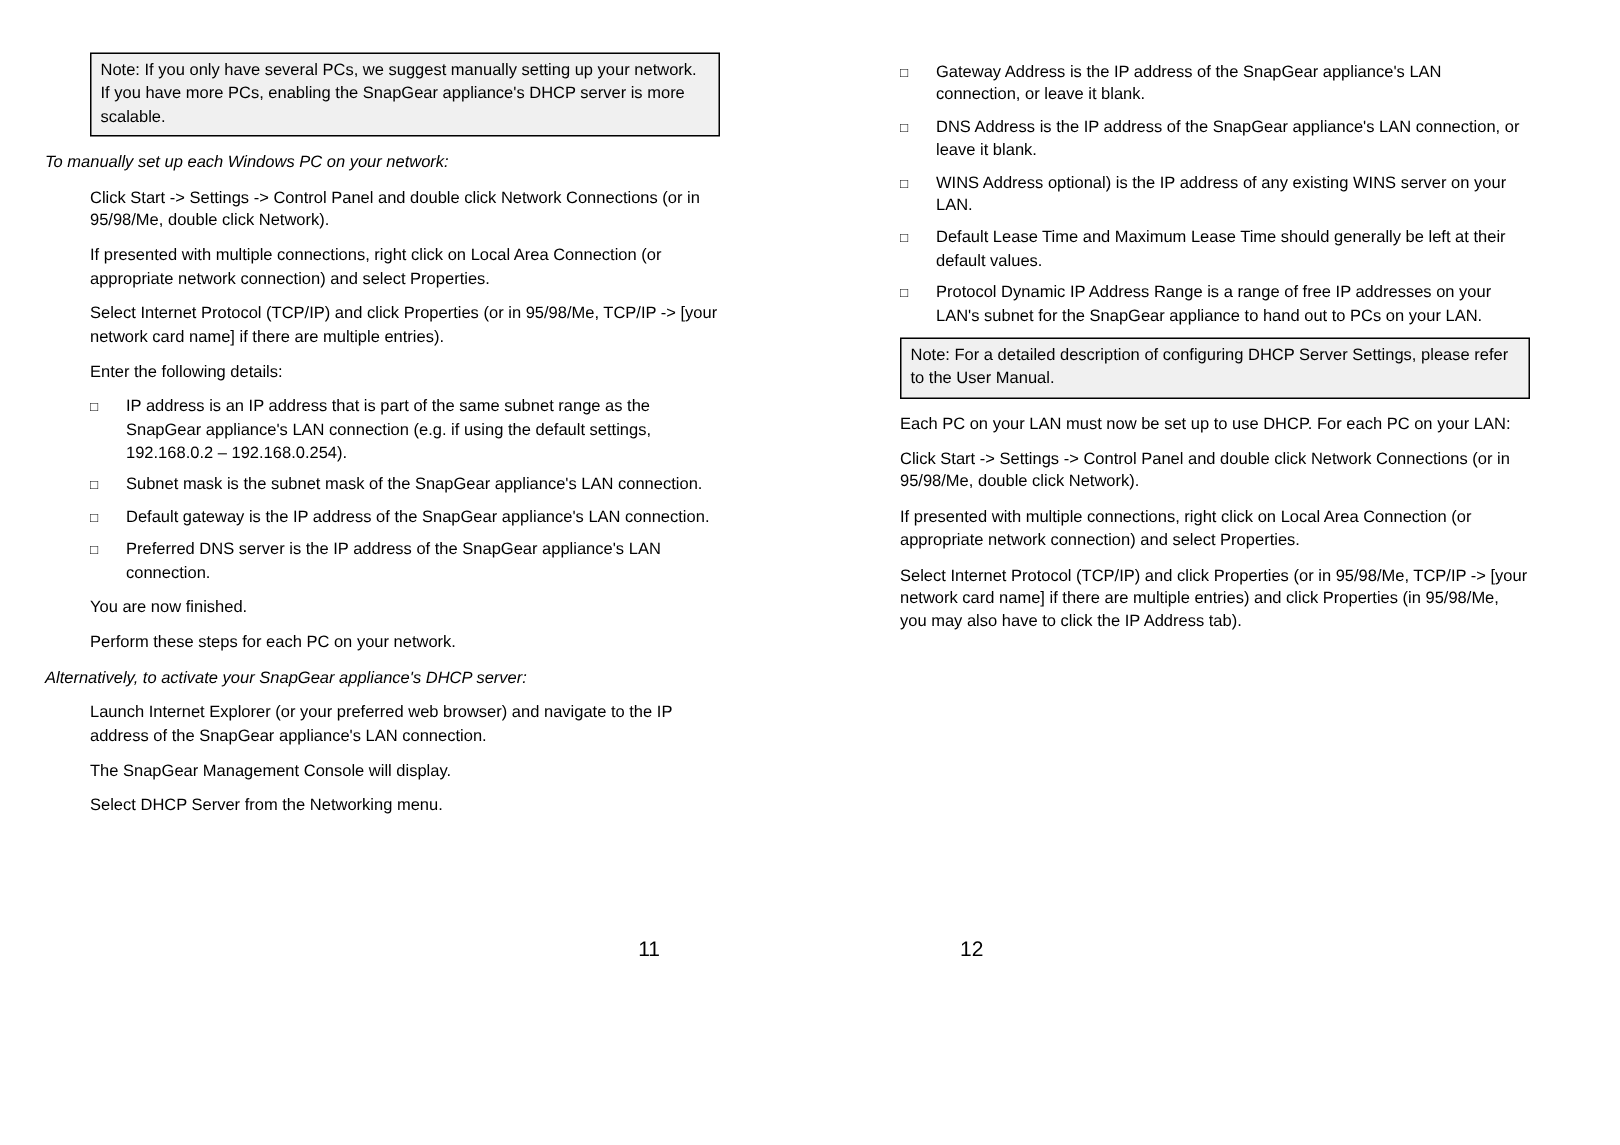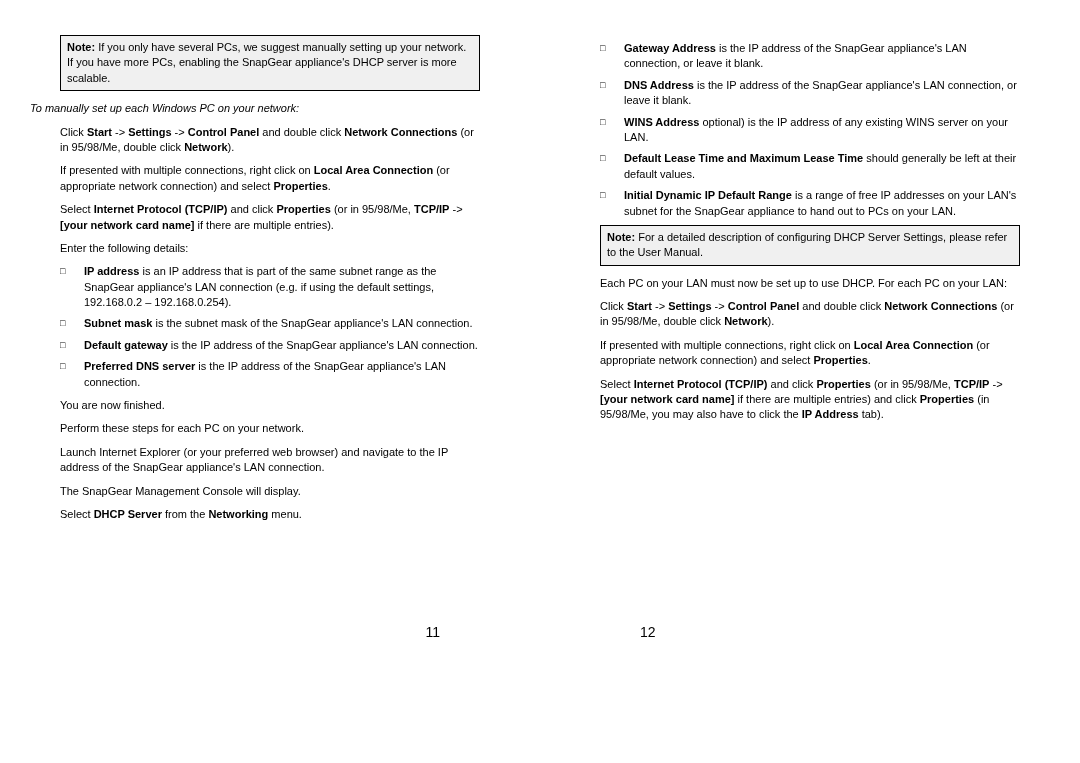--- a/index.html
+++ b/index.html
@@ -52,21 +52,21 @@
   .bullet-text {
     flex: 1;
   }
   .page-number {
     position: absolute;
     bottom: 120px;
     font-size: 14px;
   }
   .page-left .page-number { right: 100px; }
   .page-right .page-number { left: 100px; }
-  b { font-weight: bold; margin-top: 40px; }
+  b { font-weight: normal; margin-top: 40px; }
 </style>
 </head>
 <body>
 
 <div class="page-container">
 
   <div class="page page-left">
 
     <div class="note-box">
       <b>Note:</b><span> If you only have several PCs, we suggest manually setting up your network. If you have more PCs, enabling the SnapGear appliance's DHCP server is more scalable.</span>
@@ -104,20 +104,21 @@
       <div class="bullet-item">
         <div class="bullet-marker">□</div>
         <div class="bullet-text"><b>Preferred DNS server</b><span> is the IP address of the SnapGear appliance's LAN connection.</span></div>
       </div>
     </div>
 
 
     <div class="para">You are now finished.</div>
     <div class="para">Perform these steps for each PC on your network.</div>
 
+    <div class="italic-heading">Alternatively, to activate your SnapGear appliance's DHCP server:</div>
 
     <div class="para">Launch Internet Explorer (or your preferred web browser) and navigate to the IP address of the SnapGear appliance's LAN connection.</div>
     <div class="para">The SnapGear Management Console will display.</div>
 
     <div class="para">
       <span>Select </span><b>DHCP Server</b><span> from the </span><b>Networking</b><span> menu.</span>
     </div>
 
     <div class="page-number">11</div>
   </div>
@@ -137,21 +138,21 @@
       <div class="bullet-item">
         <div class="bullet-marker">□</div>
         <div class="bullet-text"><b>WINS Address</b><span> optional) is the IP address of any existing WINS server on your LAN.</span></div>
       </div>
       <div class="bullet-item">
         <div class="bullet-marker">□</div>
         <div class="bullet-text"><b>Default Lease Time and Maximum Lease Time</b><span> should generally be left at their default values.</span></div>
       </div>
       <div class="bullet-item">
         <div class="bullet-marker">□</div>
-        <div class="bullet-text"><b>Initial Dynamic IP Default Range</b><span> is a range of free IP addresses on your LAN's subnet for the SnapGear appliance to hand out to PCs on your LAN.</span></div>
+        <div class="bullet-text"><b>Protocol Dynamic IP Address Range</b><span> is a range of free IP addresses on your LAN's subnet for the SnapGear appliance to hand out to PCs on your LAN.</span></div>
       </div>
     </div>
 
     <div class="note-box">
       <b>Note:</b><span> For a detailed description of configuring DHCP Server Settings, please refer to the User Manual.</span>
     </div>
 
     <div class="para">Each PC on your LAN must now be set up to use DHCP. For each PC on your LAN:</div>
 
     <div class="para">

